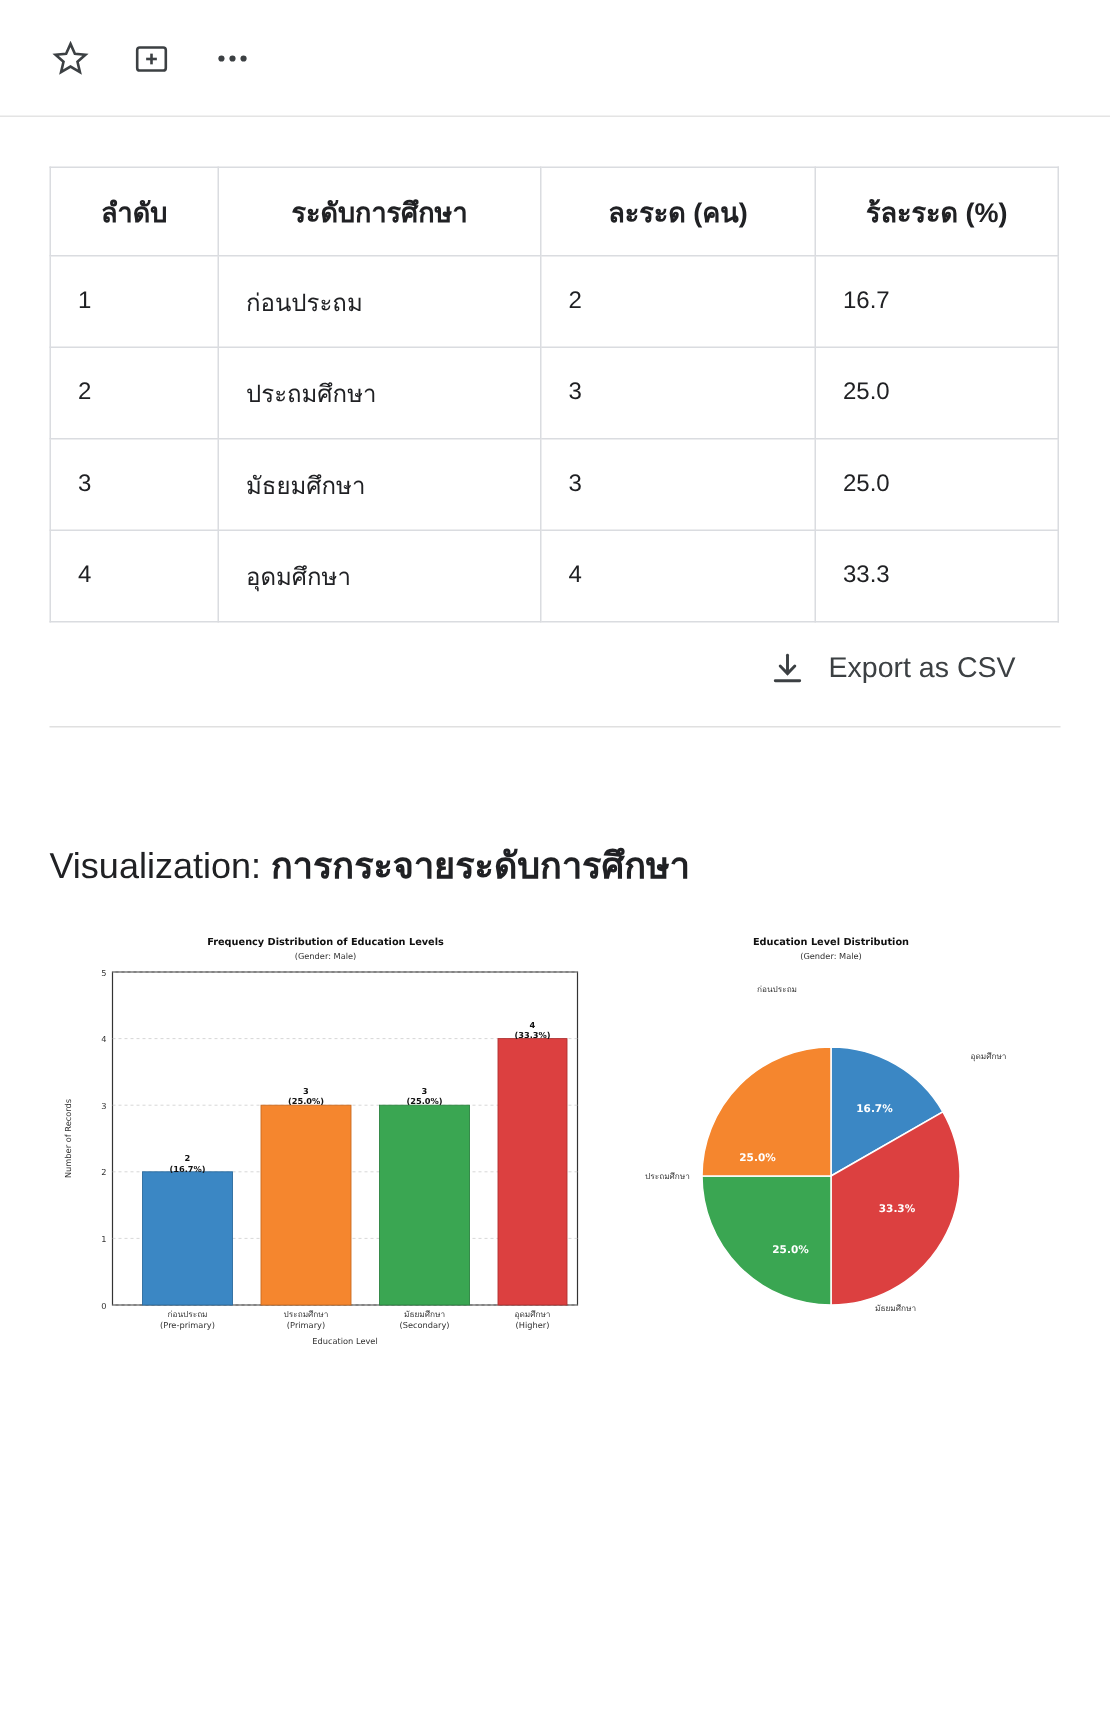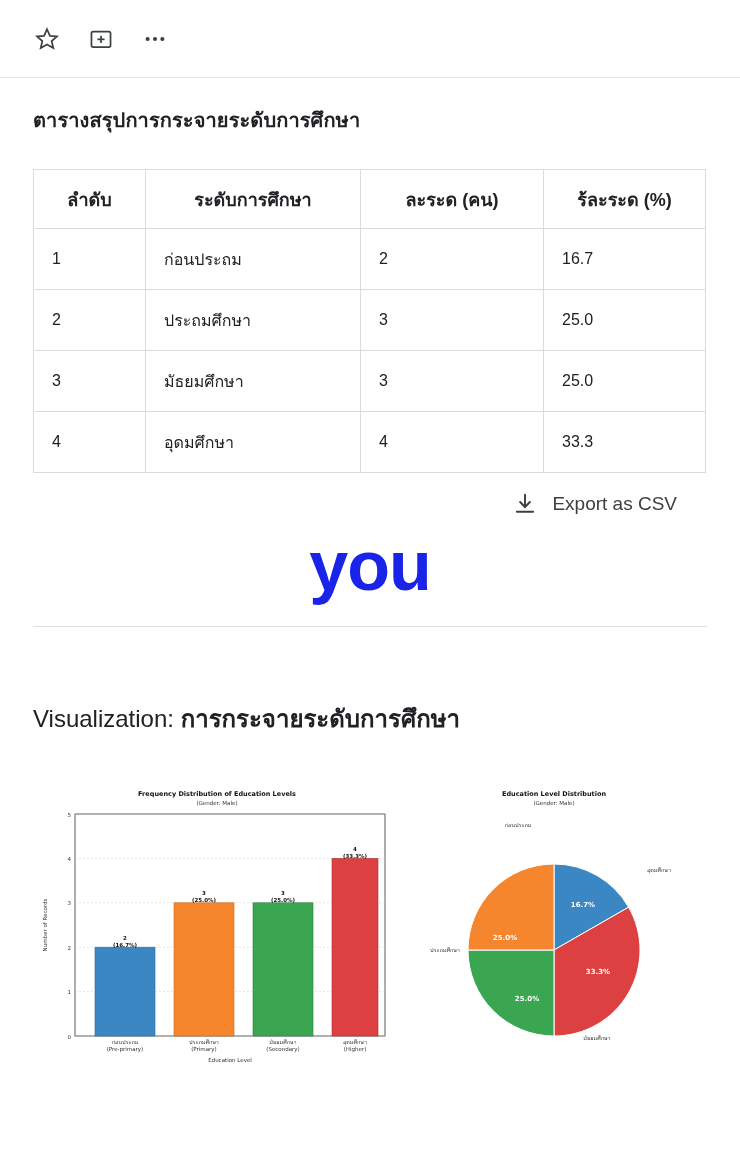--- a/index.html
+++ b/index.html
@@ -133,21 +133,21 @@
     margin-top: 72px;
   }
   .viz-title .viz-strong { font-weight: bold; }
 
   .charts {
     display: flex;
     margin-top: 20px;
     width: 674px;
     height: 290px;
   }
-  .chart-box { position: relative; margin-top: 24px; }
+  .chart-box { position: relative; }
   .chart-left { width: 368px; height: 290px; }
   .chart-right { width: 306px; height: 290px; }
 
   .chart-caption {
     font-size: 17px;
     font-style: italic;
     color: #202124;
     line-height: 1.5;
     margin-top: 8px;
     width: 676px;
@@ -181,21 +181,20 @@
         <circle cx="5.2" cy="12" r="1.9"></circle>
         <circle cx="12" cy="12" r="1.9"></circle>
         <circle cx="18.8" cy="12" r="1.9"></circle>
       </svg>
     </div>
   </div>
 </div>
 
 <div class="content">
 
-  <div class="section-title">ตารางสรุปการกระจายระดับการศึกษา</div>
 
   <div class="table-wrap">
     <table class="data-table">
       <colgroup>
           <col class="c1">
           <col class="c2">
           <col class="c3">
           <col class="c4">
         </colgroup>
       <thead>
@@ -239,21 +238,20 @@
     <span class="download-icon">
       <svg width="26" height="26" viewBox="0 0 24 24" fill="none" stroke="currentColor" stroke-width="1.8" stroke-linecap="round">
         <line x1="12" y1="3.5" x2="12" y2="14.5"></line>
         <polyline points="7.5,10.2 12,14.8 16.5,10.2"></polyline>
         <line x1="4.5" y1="19.2" x2="19.5" y2="19.2"></line>
       </svg>
     </span>
     <span class="export-label">Export as CSV</span>
   </div>
 
-  <div class="big-word">you</div>
 </div>
 
 <div class="divider"></div>
 
 <div class="content">
   <div class="viz-title">
     <span>Visualization: </span><span class="viz-strong">การกระจายระดับการศึกษา</span>
   </div>
 
   <div class="charts">

